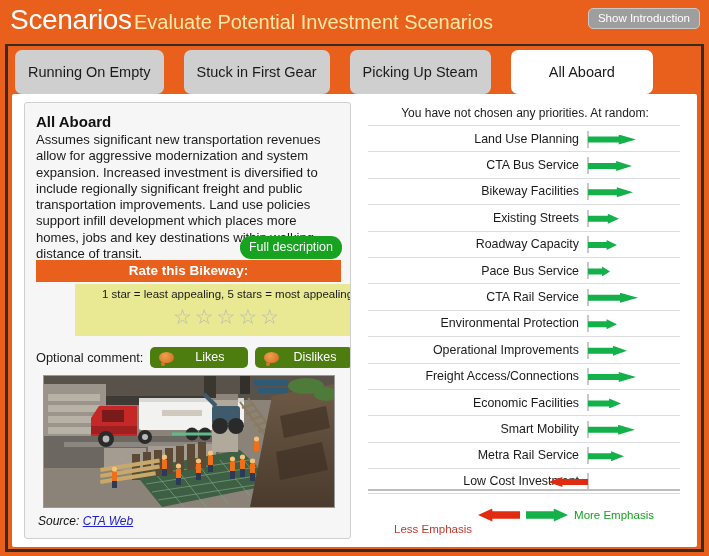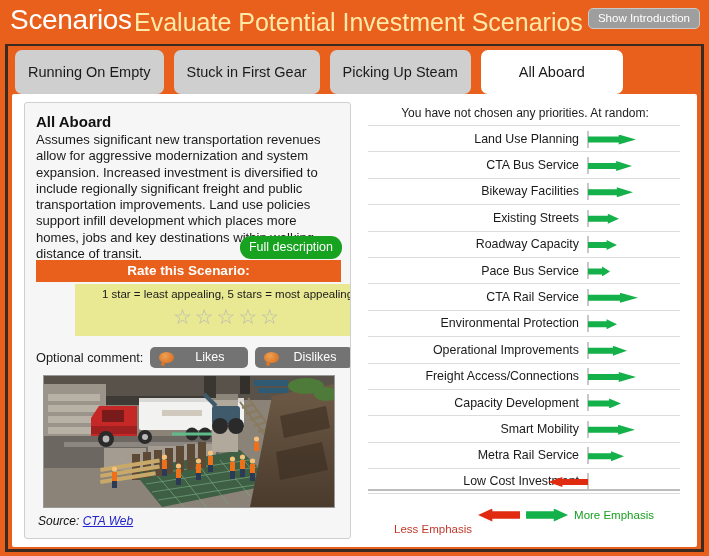--- a/index.html
+++ b/index.html
@@ -32,21 +32,21 @@
     font-size: 28px;
     font-weight: 400;
     color: #ffffff;
     letter-spacing: -0.3px;
     line-height: 34px;
     white-space: nowrap;
   }
   #brand-subtitle {
     position: absolute;
     left: 134px; top: 10px;
-    font-size: 25px;
+    font-size: 20px;
     font-weight: 400;
     color: #FFE9A8;
     line-height: 24px;
     white-space: nowrap;
   }
   #show-intro-button {
     position: absolute;
     right: 9px; top: 8px;
     height: 21px;
     padding: 0 9px;
@@ -67,21 +67,21 @@
     width: 699px; height: 508px;
     background: #E8601C;
     border: 3px solid #3A2A20;
     border-top-width: 2px;
   }
   #tabs {
     position: absolute;
     left: 7px; top: 4px;
     height: 44px;
     display: flex;
-    gap: 10px;
+    gap: 20px;
   }
   .tab {
     background: #CFCFCF;
     border-radius: 7px 7px 7px 7px;
     color: #1a1a1a;
     font-size: 14.5px;
     display: flex;
     align-items: center;
     justify-content: center;
     height: 44px;
@@ -195,21 +195,21 @@
     display: flex;
     align-items: center;
     gap: 7px;
   }
   #comment-label {
     font-size: 12.8px;
     color: #1a1a1a;
     white-space: nowrap;
   }
   .pill-button {
-    background: #737373;
+    background: #4d7c0f;
     border-radius: 5px;
     height: 21px;
     min-width: 98px;
     display: flex;
     align-items: center;
     gap: 6px;
     padding: 0 9px;
     cursor: pointer;
   }
   .pill-button .bubble {
@@ -392,21 +392,21 @@
         </div>
       </div>
 
     <div id="content">
 
       <div id="left-col">
         <div id="scenario-title">All Aboard</div>
         <div id="scenario-desc">Assumes significant new transportation revenues allow for aggressive modernization and system expansion. Increased investment is diversified to include regionally significant freight and public transportation improvements. Land use policies support infill development which places more homes, jobs and key destinations within walking distance of transit.</div>
         <div id="full-desc-button">Full description</div>
 
-        <div id="rate-bar">Rate this Scenario:</div>
+        <div id="rate-bar">Rate this Bikeway:</div>
 
         <div id="rate-box">
           <div id="rate-hint">1 star = least appealing, 5 stars = most appealing</div>
           <div id="stars" style="color: rgb(184, 184, 176);"><span class="star">☆</span><span class="star">☆</span><span class="star">☆</span><span class="star">☆</span><span class="star">☆</span></div>
         </div>
 
         <div id="comment-row">
           <div id="comment-label">Optional comment:</div>
           <div class="pill-button">
             <span class="bubble"></span>
@@ -651,21 +651,21 @@
               </div>
             </div>
             <div class="priority-row">
               <div class="priority-label">Freight Access/Connections</div>
               <div class="arrow-cell">
                 <span class="arrow-tick"></span>
                 <span class="arrow right" style="width: 48px; background: rgb(20, 176, 74);"></span>
               </div>
             </div>
             <div class="priority-row">
-              <div class="priority-label">Capacity Development</div>
+              <div class="priority-label">Economic Facilities</div>
               <div class="arrow-cell">
                 <span class="arrow-tick"></span>
                 <span class="arrow right" style="width: 33px; background: rgb(20, 176, 74);"></span>
               </div>
             </div>
             <div class="priority-row">
               <div class="priority-label">Smart Mobility</div>
               <div class="arrow-cell">
                 <span class="arrow-tick"></span>
                 <span class="arrow right" style="width: 47px; background: rgb(20, 176, 74);"></span>

